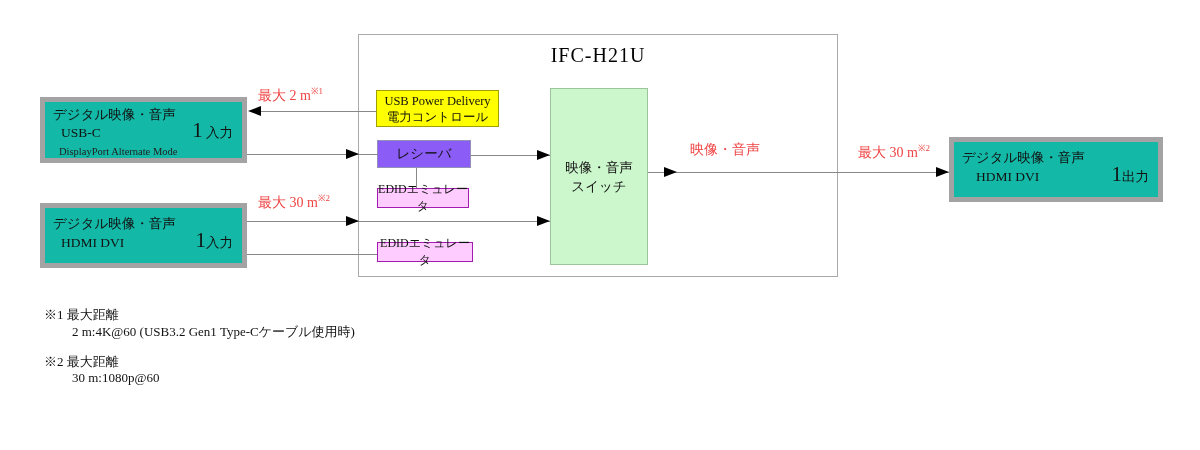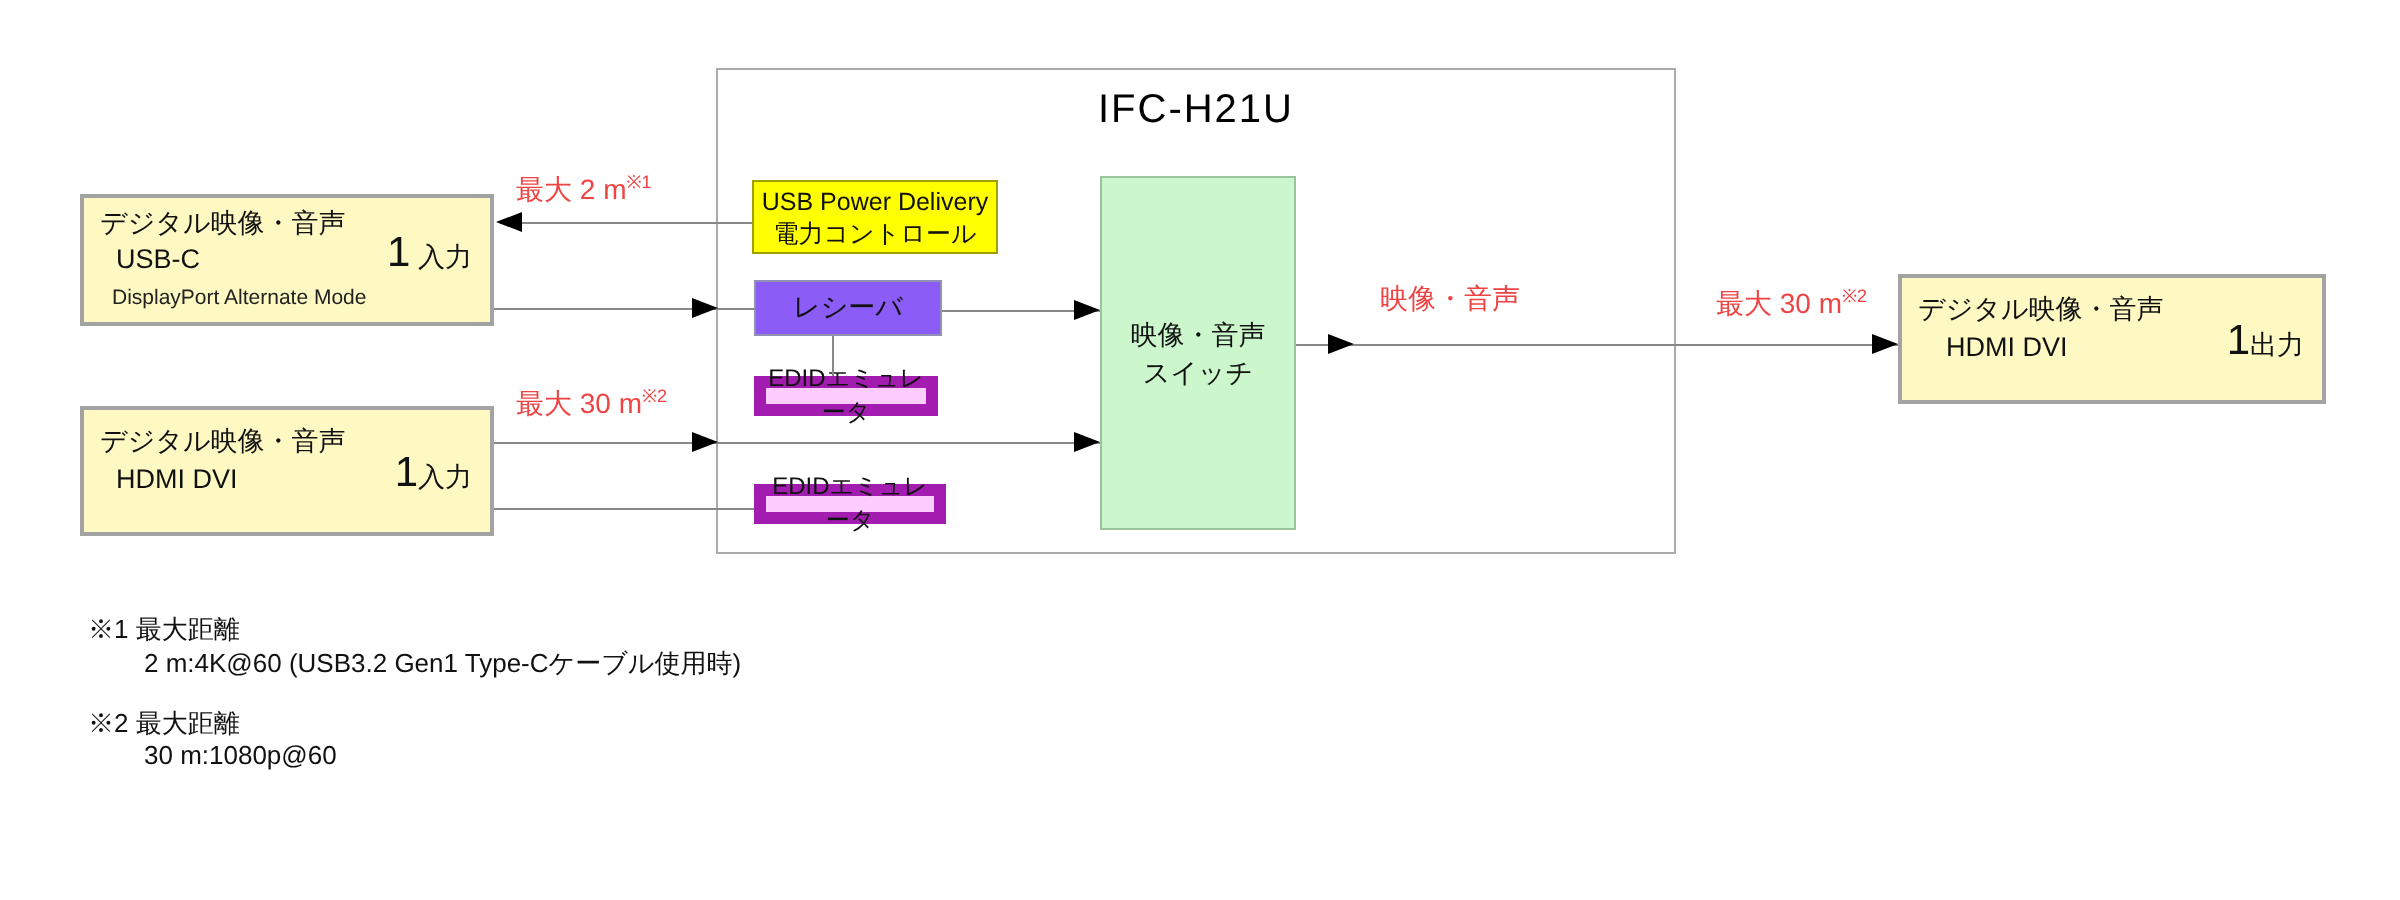--- a/index.html
+++ b/index.html
@@ -1,47 +1,47 @@
 <!DOCTYPE html>
 <html><head>
 <meta charset="utf-8">
 <style>
   * { margin:0; padding:0; box-sizing:border-box; }
   html,body { background:#fff; }
   .canvas {
     position:relative; width:1200px; height:450px; background:#ffffff;
-    font-family:Liberation Sans, sans-serif; color:#111;
+    font-family:Liberation Serif, serif; color:#111;
     overflow:hidden;
   }
   
   .ifc-box { position:absolute; left:358px; top:34px; width:480px; height:243px;
     border:1px solid #aaaaaa; background:transparent; }
   .ifc-title { position:absolute; left:358px; top:44px; width:480px; text-align:center;
     font-size:20px; letter-spacing:1px; color:#000; }
 
   
-  .io-box { position:absolute; background:#fef9c3; border:2px solid #a3a3a3; }
+  .io-box { position:absolute; background:#14b8a6; border:5px solid #a3a3a3; }
   .io-usb  { left:40px;  top:97px;  width:207px; height:66px; }
   .io-hdmi { left:40px;  top:203px; width:207px; height:65px; }
   .io-out  { left:949px; top:137px; width:214px; height:65px; }
   .io-line1 { position:absolute; left:8px; top:4px; font-size:13.5px; }
   .io-line2 { position:absolute; left:16px; font-size:13.5px; }
   .io-count { position:absolute; right:9px; white-space:nowrap; }
   .io-count .big { font-size:21px; }
   .io-count .small { font-size:13.5px; }
   .io-note { position:absolute; left:14px; top:44px; font-size:10.5px; color:#222; }
 
   
   .blk { position:absolute; display:flex; flex-direction:column; align-items:center;
     justify-content:center; text-align:center; }
   .blk-pd { left:376px; top:90px; width:123px; height:37px; background:#ffff00;
     border:1px solid #a0a000; font-size:12.5px; line-height:16px; }
   .blk-receiver { left:377px; top:140px; width:94px; height:28px; background:#8b5cf6;
     border:1px solid #9090b8; font-size:13.5px; }
-  .blk-edid { background:#ffccff; border:6px solid #a21caf; font-size:12px; }
+  .blk-edid { background:#ffccff; border:1px solid #a21caf; font-size:12px; }
   .blk-edid1 { left:377px; top:188px; width:92px; height:20px; }
   .blk-edid2 { left:377px; top:242px; width:96px; height:20px; }
   .blk-switch { left:550px; top:88px; width:98px; height:177px; background:#ccf7cc;
     border:1px solid #9cc49c; font-size:13.5px; line-height:19px; }
 
   
   .hline { position:absolute; height:1px; background:#888888; }
   .vline { position:absolute; width:1px; background:#888888; }
   .arr-r { position:absolute; width:0; height:0;
     border-top:5px solid transparent; border-bottom:5px solid transparent;

